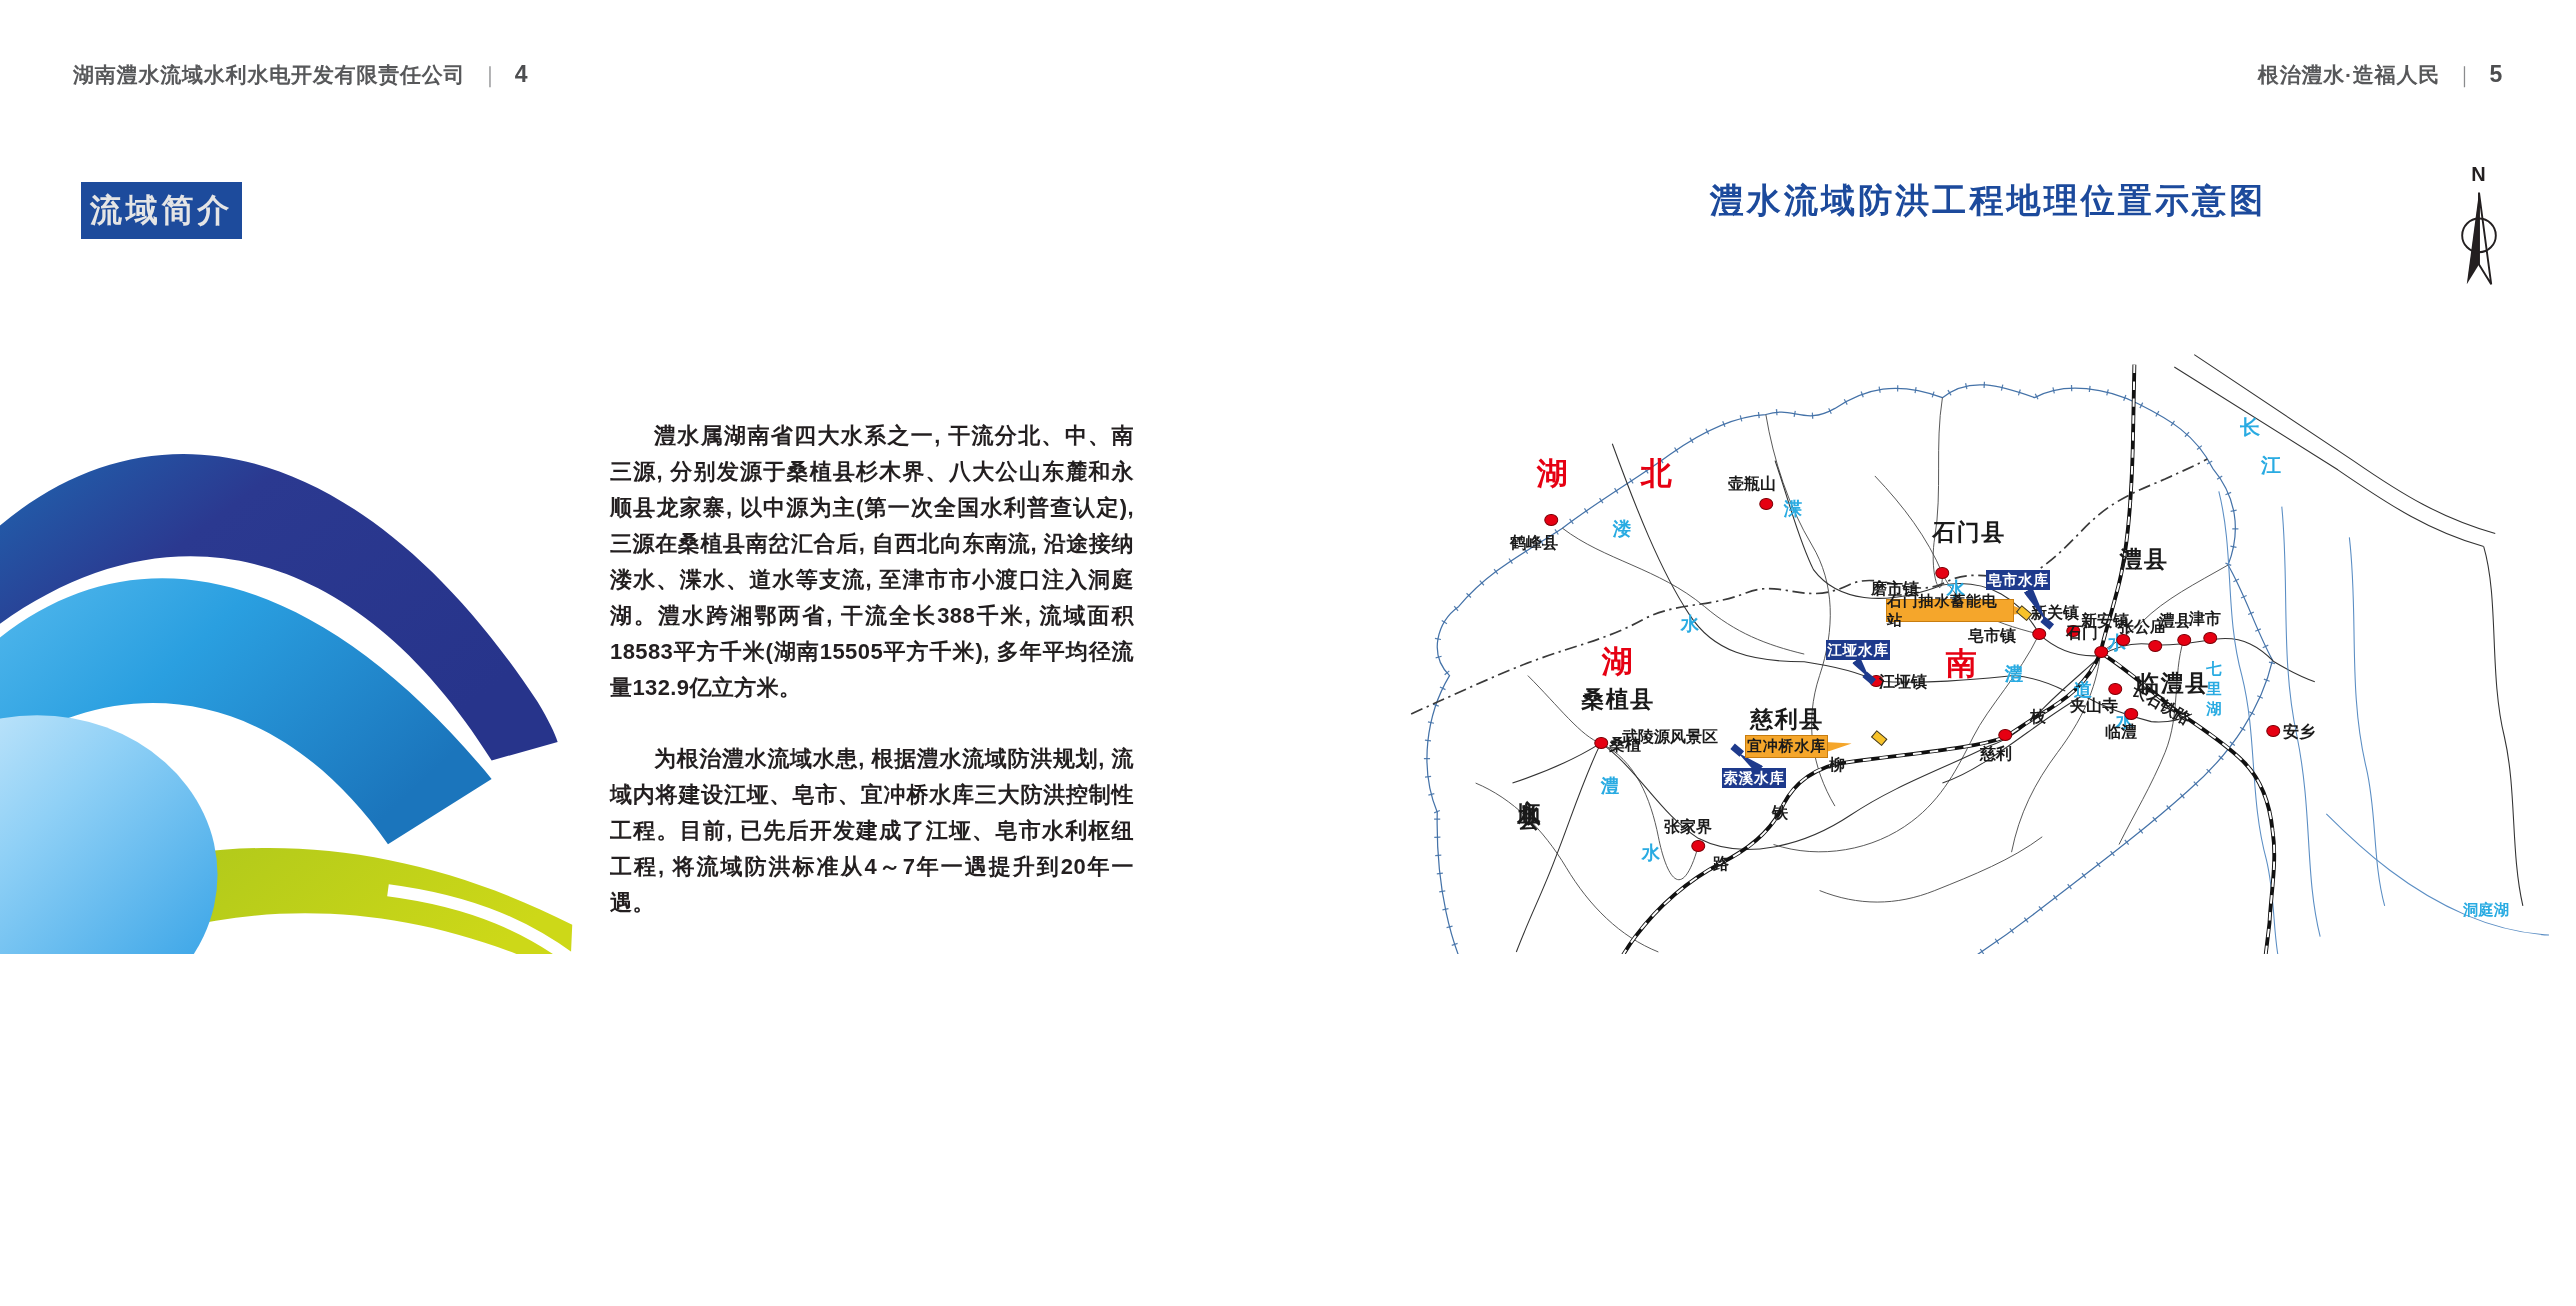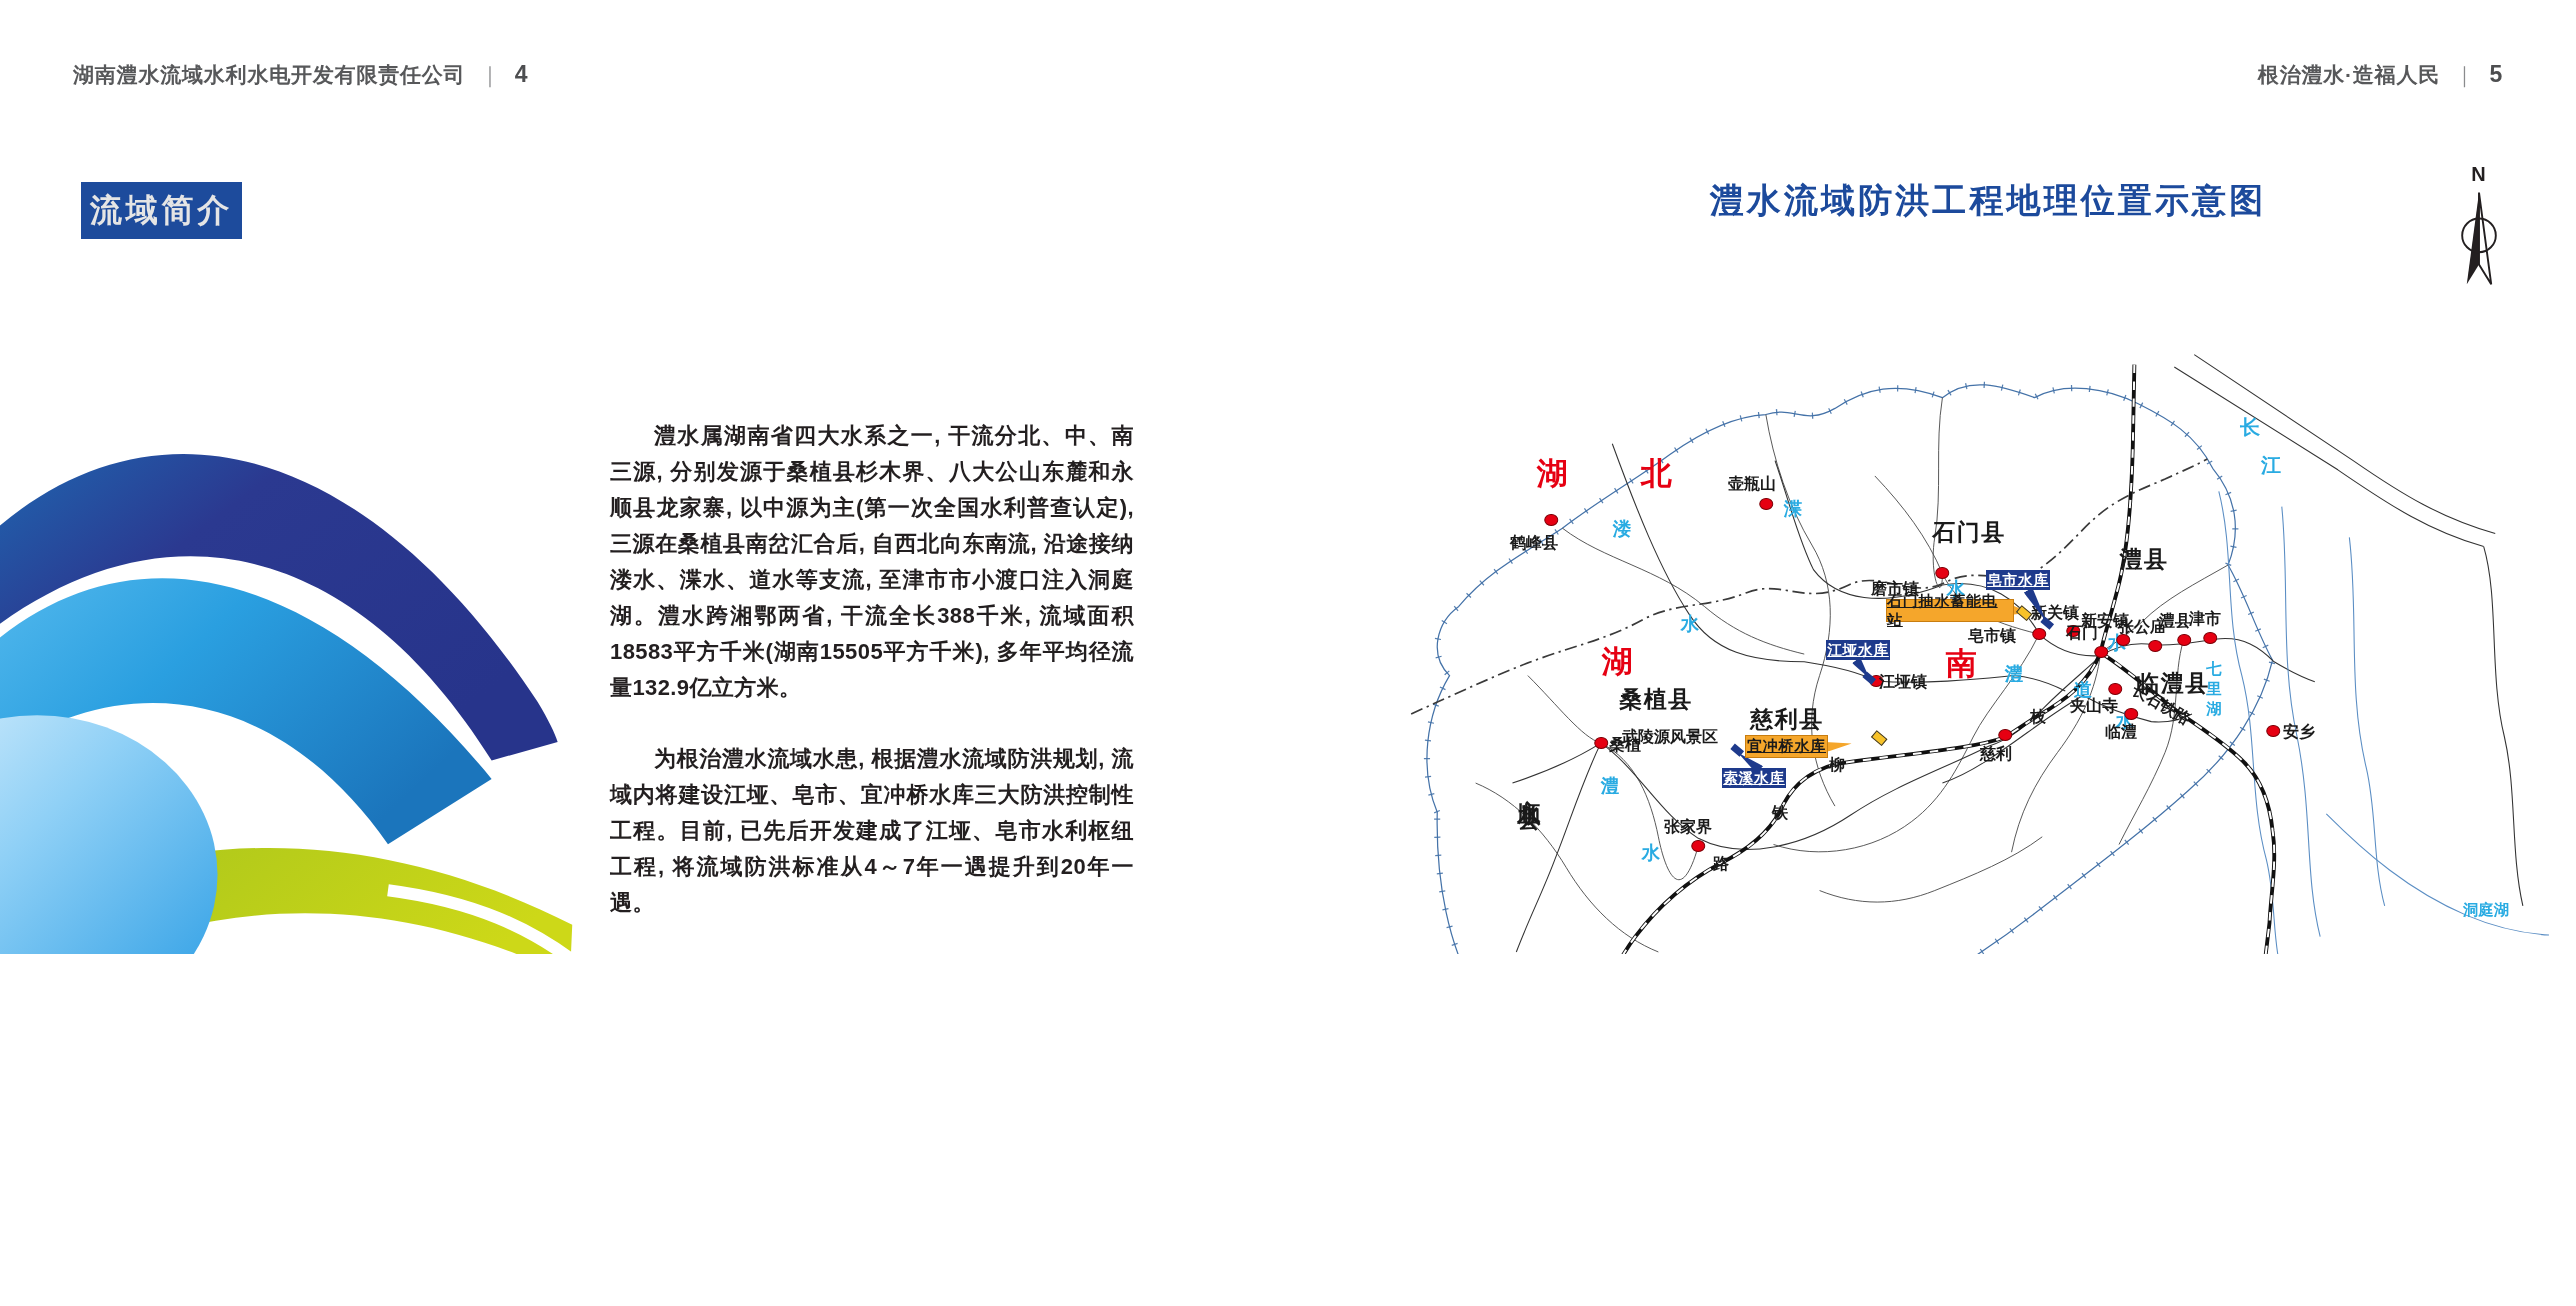--- a/index.html
+++ b/index.html
@@ -32,21 +32,21 @@
   .lbl-province{font-size:31px;color:#e60012;letter-spacing:1.5px;}
   .lbl-county{font-size:23px;color:#1a1a1a;letter-spacing:1.5px;}
   .lbl-county.vert{writing-mode:vertical-rl;letter-spacing:4.6px;}
   .lbl-town{font-size:16px;color:#1a1a1a;}
   .lbl-river{color:#29abe2;font-size:18.4px;}
   .lbl-rail{font-size:16px;color:#1a1a1a;}
   .lbl-poi{font-size:16px;color:#1a1a1a;}
   .town-dot{position:absolute;width:11.5px;height:10px;border-radius:50%;background:#e60012;border:1.2px solid #7a0007;
       transform:translate(-50%,-50%);}
   .res-box{position:absolute;display:flex;align-items:center;justify-content:center;font-weight:bold;z-index:5;
-      transform:none;text-decoration:underline;}
+      transform:none;}
   .res-existing{background:#1e3a8c;color:#ffffff;font-size:14.6px;letter-spacing:0.8px;}
   .res-planned{background:#f5a62b;color:#1a1a1a;font-size:15px;letter-spacing:0.8px;border:0.8px solid #c87d10;}
   .res-pointer{position:absolute;height:10px;transform-origin:0 50%;clip-path:polygon(0 0,0 100%,100% 50%);z-index:4;}
   .dam-mark{position:absolute;width:11.5px;height:7px;transform:translate(-50%,-50%) rotate(40deg);z-index:4;}
   .dam-blue{background:#1e3a8c;}
   .dam-yellow{background:#f7c229;border:1.2px solid #333;}
   
   #legend{position:absolute;left:2063px;top:1096px;width:418px;height:132px;border:1.5px solid #231f20;background:#fff;}
   #legend .lg-title{height:35px;border-bottom:1.5px solid #231f20;display:flex;align-items:center;justify-content:center;
       font-size:21px;font-weight:bold;letter-spacing:23px;text-indent:23px;}
@@ -180,21 +180,21 @@
     </svg>
     <div id="map-labels">
         <span class="mlbl lbl-province" style="left: 148px; top: 121px;">湖</span>
         <span class="mlbl lbl-province" style="left: 252px; top: 121px;">北</span>
         <span class="mlbl lbl-province" style="left: 213px; top: 309px;">湖</span>
         <span class="mlbl lbl-province" style="left: 557px; top: 311px;">南</span>
         <span class="mlbl lbl-county" style="left: 564px; top: 179px;">石门县</span>
         <span class="mlbl lbl-county" style="left: 739px; top: 206px;">澧县</span>
         <span class="mlbl lbl-county" style="left: 768px; top: 330px;">临澧县</span>
         <span class="mlbl lbl-county" style="left: 382px; top: 366px;">慈利县</span>
-        <span class="mlbl lbl-county" style="left: 213px; top: 346px; margin-left: 38px;">桑植县</span>
+        <span class="mlbl lbl-county" style="left: 213px; top: 346px;">桑植县</span>
         <span class="mlbl lbl-county vert" style="left: 125px; top: 434px;">永顺县</span>
         <span class="mlbl lbl-river" style="left: 217px; top: 175px;">溇</span>
         <span class="mlbl lbl-river" style="left: 285px; top: 270px;">水</span>
         <span class="mlbl lbl-river" style="left: 388px; top: 155px;">渫</span>
         <span class="mlbl lbl-river" style="left: 551px; top: 235px;">水</span>
         <span class="mlbl lbl-river" style="left: 205px; top: 432px;">澧</span>
         <span class="mlbl lbl-river" style="left: 246px; top: 499px;">水</span>
         <span class="mlbl lbl-river" style="left: 609px; top: 320px;">澧</span>
         <span class="mlbl lbl-river" style="left: 712px; top: 289px;">水</span>
         <span class="mlbl lbl-river" style="left: 678px; top: 336px;">道</span>

